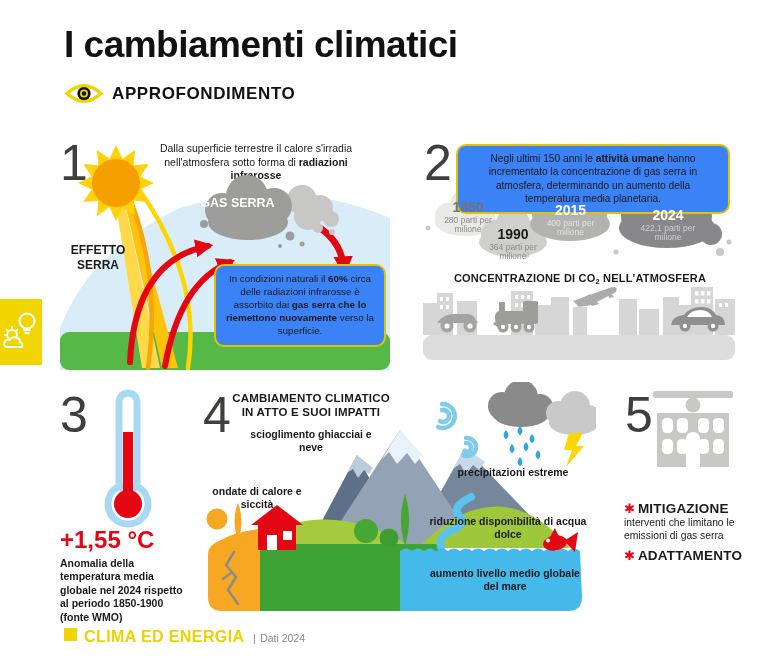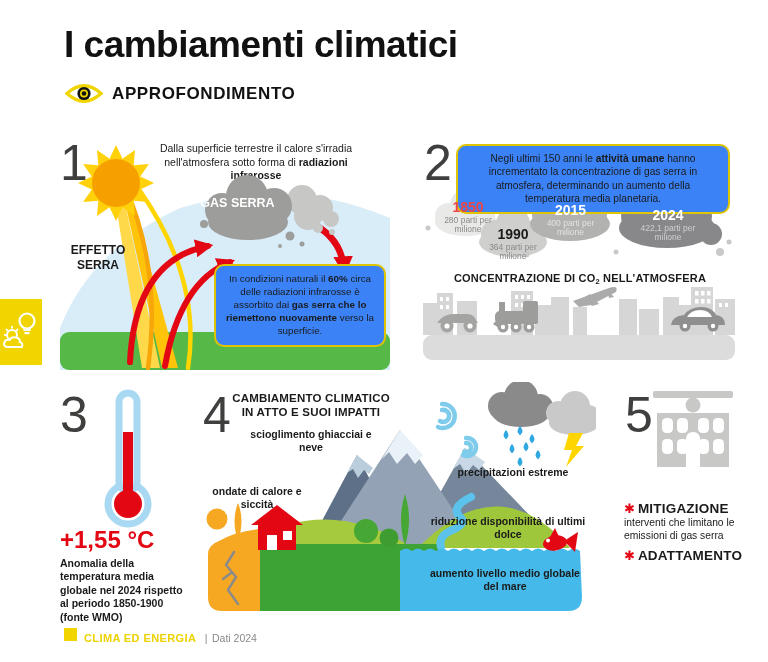--- a/index.html
+++ b/index.html
@@ -11,21 +11,21 @@
   .ctr{text-align:center;}
   .page-title{font-size:37px;font-weight:600;letter-spacing:-0.5px;color:#111;}
   .subtitle{font-size:17px;font-weight:700;letter-spacing:0.6px;color:#111;}
   .ybox{background:#3b82f6;border:2px solid #DFC404;border-radius:10px;box-sizing:border-box;
         text-align:center;line-height:1.32;color:#1a1a1a;}
   .cloud-year{font-size:14px;font-weight:700;line-height:1.05;}
   .cloud-val{font-size:8.5px;line-height:1.15;}
   .lbl{font-size:10.5px;font-weight:700;line-height:1.25;text-align:center;color:#1a1a1a;}
   .sec5-title{font-size:13.5px;font-weight:700;letter-spacing:0.2px;}
   .ast{color:#E30613;font-size:13px;margin-right:3px;}
-  .footer-series{font-size:11px;font-weight:700;color:#EDD200;letter-spacing:0.4px;}
+  .footer-series{font-size:16px;font-weight:700;color:#EDD200;letter-spacing:0.4px;}
   .footer-note{font-size:10.5px;color:#8a8a8a;}
 </style>
 </head>
 <body>
 
 <div id="canvas">
 
   <div class="abs page-title" style="left:64px;top:24px;">I cambiamenti climatici</div>
   <svg class="abs" style="left:64px;top:81px;" width="40" height="25" viewBox="0 0 40 25">
     <path d="M3 12.5 Q20 -3 37 12.5 Q20 28 3 12.5 Z" fill="#fff" stroke="#F0D500" stroke-width="3.2"></path>
@@ -144,21 +144,21 @@
         <circle cx="300" cy="62" r="4"></circle>
         <circle cx="309" cy="52" r="2.5"></circle>
     </g>
   </svg>
 
   <div class="abs ybox" style="left:456px;top:144px;width:274px;padding:6px 10px;font-size:10.2px;z-index:4;">
     <span>Negli ultimi 150 anni le </span><span class="b">attività umane</span><span> hanno incrementato la concentrazione di gas serra in atmosfera, determinando un aumento della temperatura media planetaria.</span>
   </div>
 
   <div class="abs ctr" style="left:428px;top:200px;width:80px;z-index:6;">
-    <div class="cloud-year" style="color:#ef4444;">1850</div>
+    <div class="cloud-year" style="color:#737373;">1850</div>
     <div class="cloud-val" style="color:#8A8A8A;width:58px;margin:1px auto 0;">280 parti per milione</div>
   </div>
   <div class="abs ctr" style="left:470px;top:227px;width:86px;z-index:6;">
     <div class="cloud-year" style="color:#1a1a1a;">1990</div>
     <div class="cloud-val" style="color:#8A8A8A;width:60px;margin:1px auto 0;">364 parti per milione</div>
   </div>
   <div class="abs ctr" style="left:528px;top:203px;width:85px;z-index:6;">
     <div class="cloud-year" style="color:#fff;">2015</div>
     <div class="cloud-val" style="color:#E3E3E3;width:60px;margin:1px auto 0;">400 parti per milione</div>
   </div>
@@ -319,21 +319,21 @@
     <g fill="#C9C9C9">
       <circle cx="130" cy="31" r="12"></circle>
         <circle cx="147" cy="24" r="15"></circle>
         <circle cx="161" cy="34" r="11"></circle>
       <ellipse cx="146" cy="41" rx="25" ry="12"></ellipse>
     </g>
     <polygon points="141,51 155,51 148,64 156,64 138,85 144,68 136,68" fill="#FFD500"></polygon>
   </svg>
 
   <div class="abs lbl" style="left:438px;top:466px;width:150px;">precipitazioni estreme</div>
-  <div class="abs lbl" style="left:428px;top:515px;width:160px;">riduzione disponibilità di ultimi dolce</div>
+  <div class="abs lbl" style="left:428px;top:515px;width:160px;">riduzione disponibilità di acqua dolce</div>
   <div class="abs lbl" style="left:425px;top:567px;width:160px;">aumento livello medio globale del mare</div>
 
   <div class="abs num" style="left:625px;top:390px;">5</div>
   <svg class="abs" style="left:647px;top:387px;" width="92" height="80" viewBox="0 0 92 80">
     <g fill="#C8C8C7">
       <rect x="6" y="4" width="80" height="7" rx="2"></rect>
       <circle cx="46" cy="18" r="7.5"></circle>
       <rect x="10" y="26" width="72" height="54"></rect>
     </g>
     <g fill="#fff">

